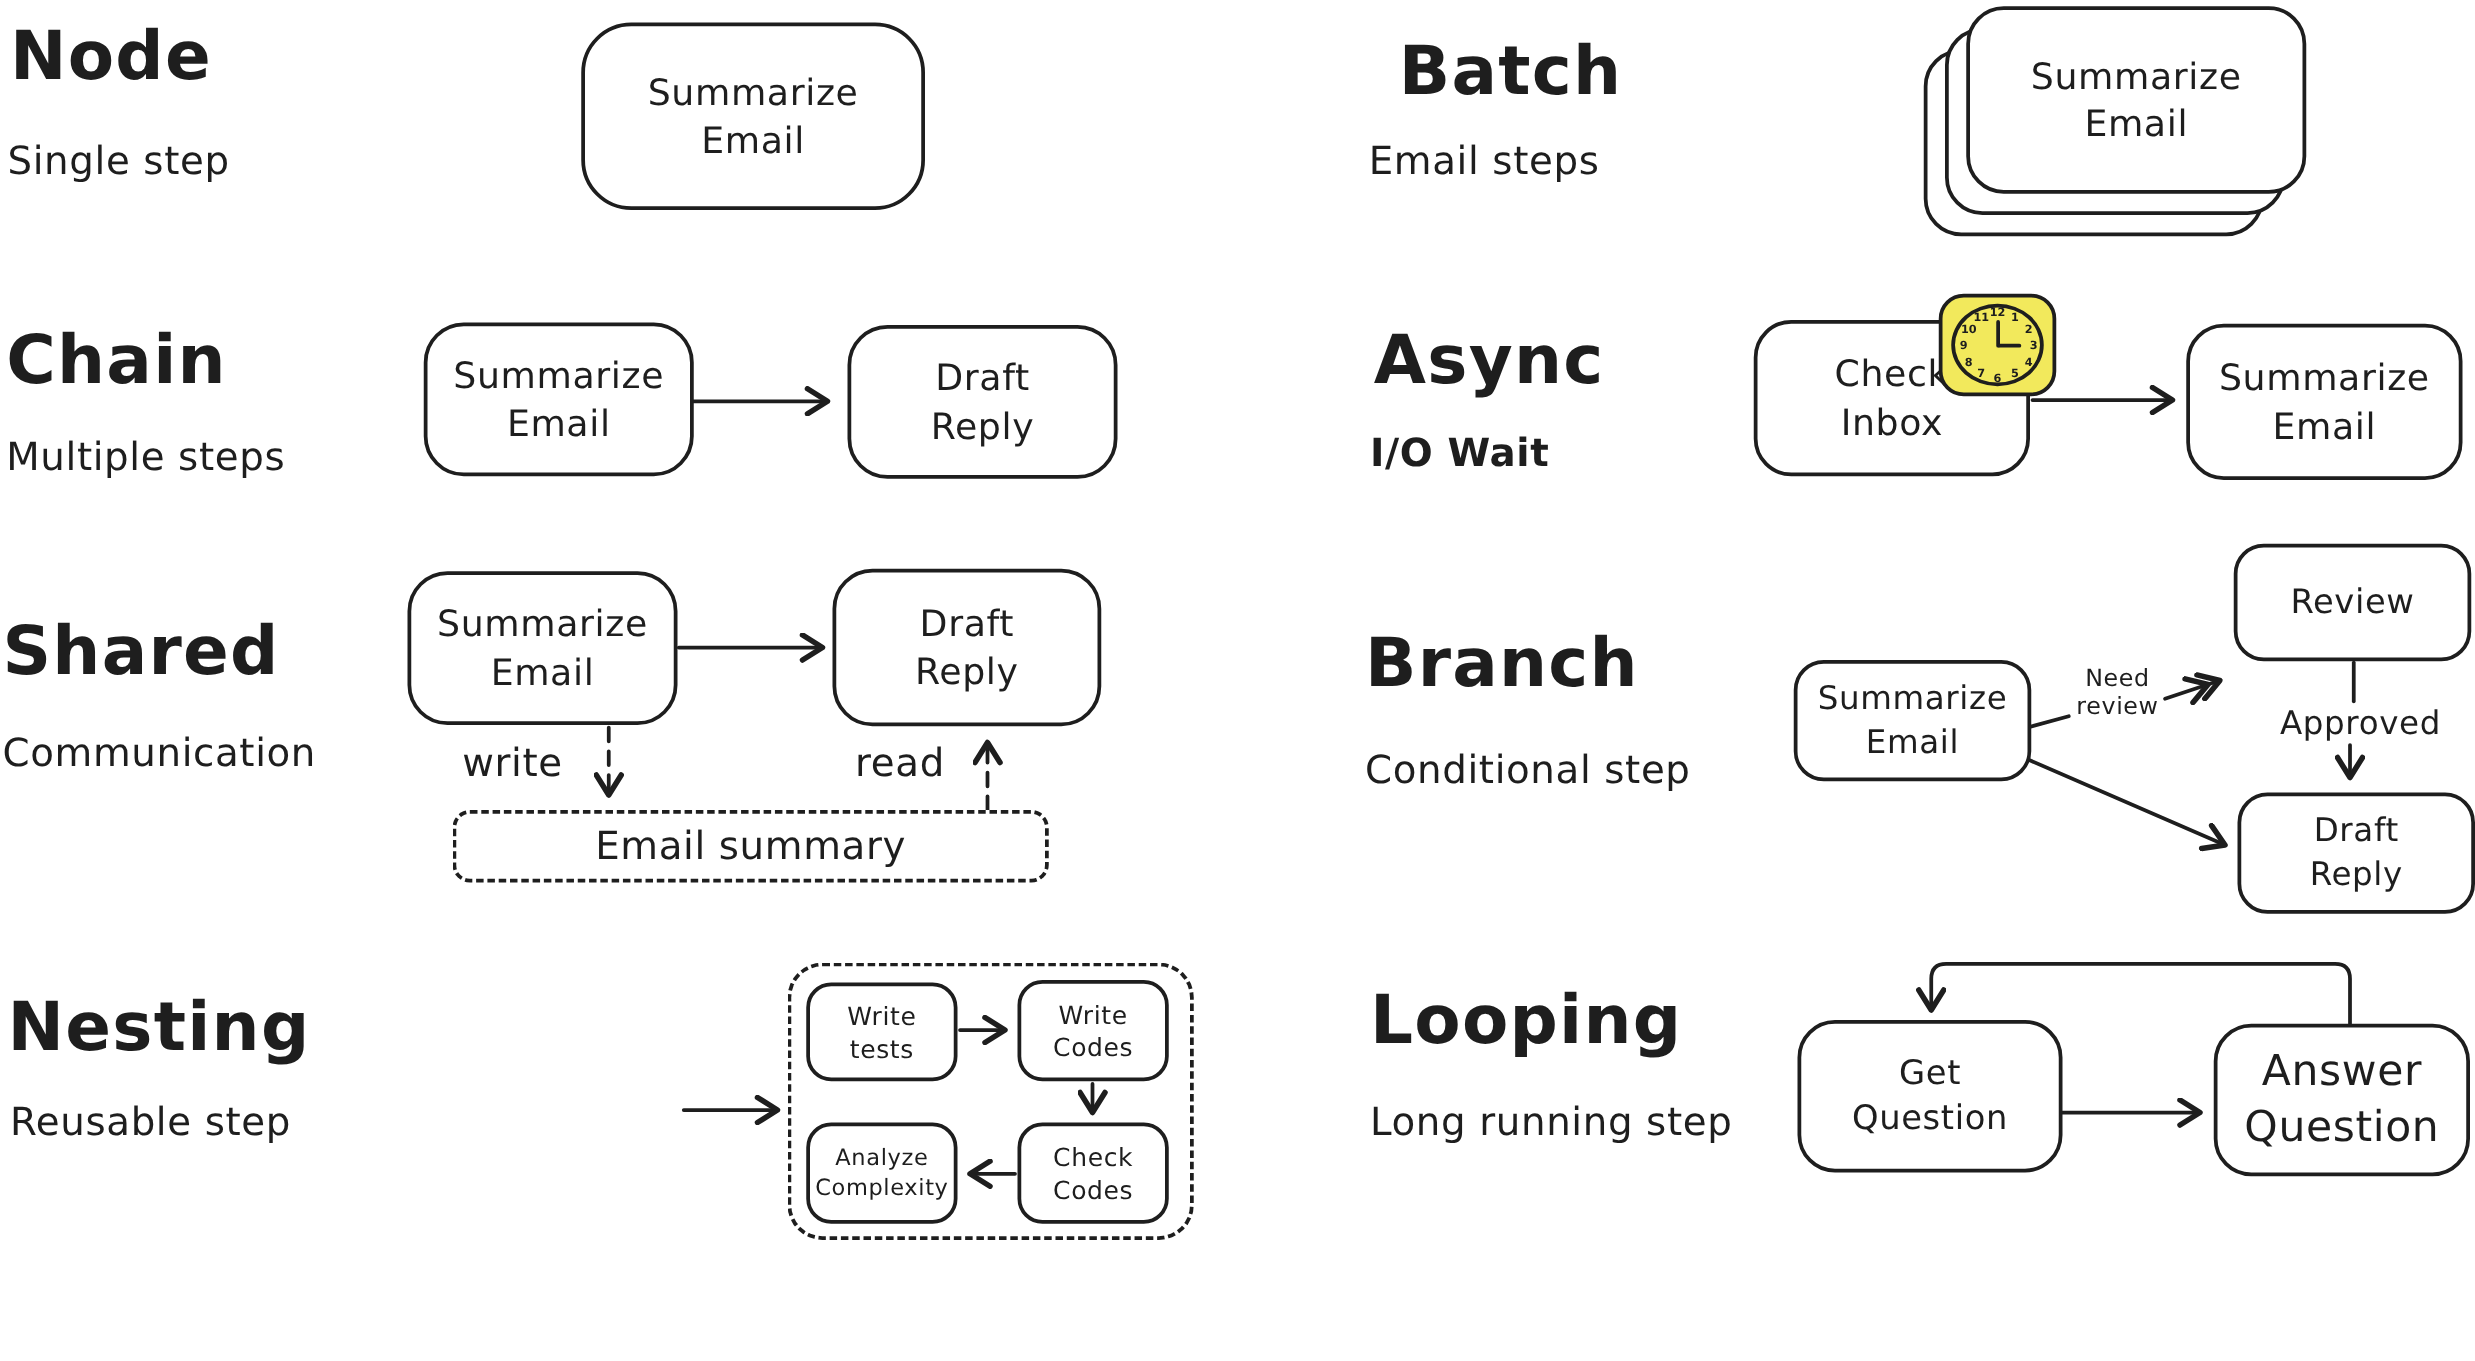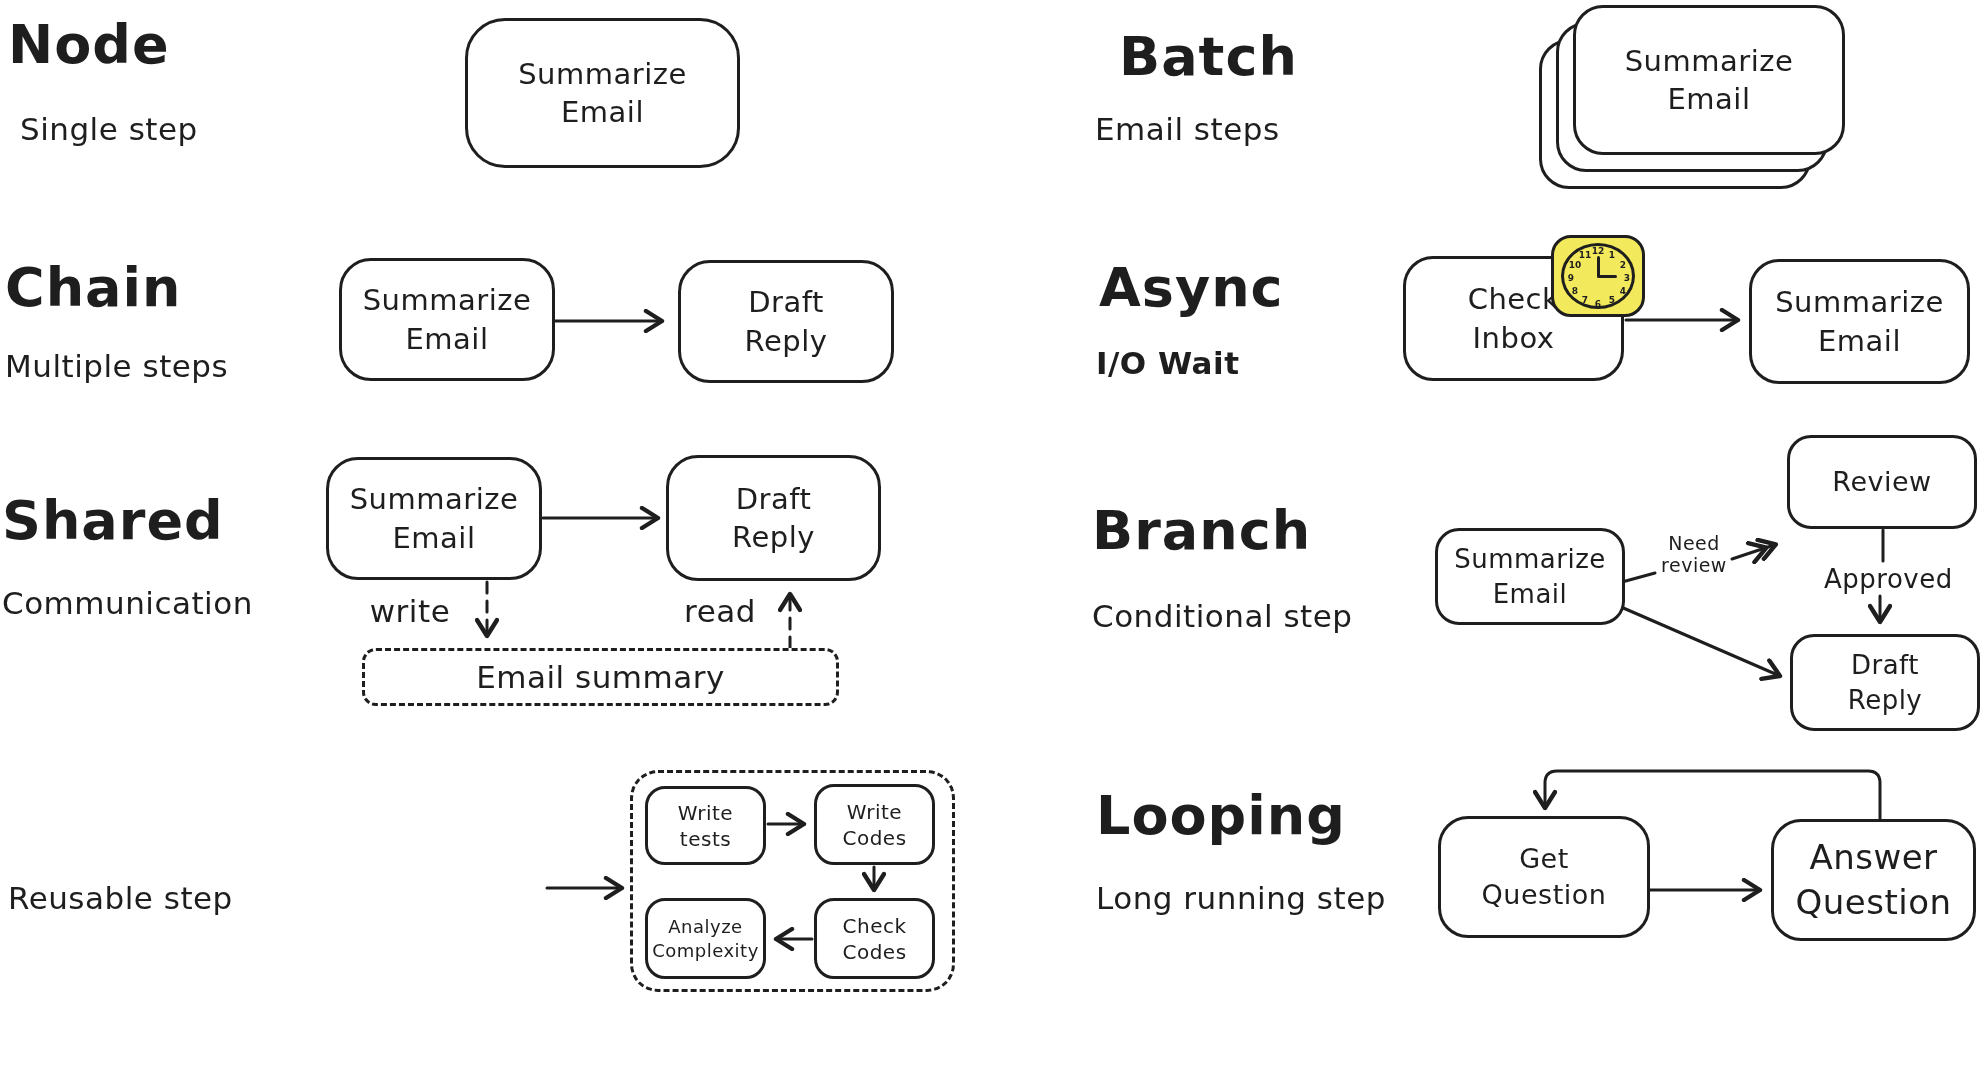--- a/index.html
+++ b/index.html
@@ -73,41 +73,42 @@
       <path d="M1732,559 L1774,545" marker-end="url(#m-arrow2)"></path>
       <path d="M1883,530 L1883,561"></path>
       <path d="M1880,596 L1880,622" marker-end="url(#m-arrow)"></path>
       <path d="M1621,607 L1780,676" marker-end="url(#m-arrow)"></path>
       <path d="M1649,890 L1760,890" marker-end="url(#m-arrow)"></path>
       <path d="M1880,819 L1880,783 Q1880,771 1868,771 L1557,771 Q1545,771 1545,783 L1545,808" marker-end="url(#m-arrow)"></path>
     </g>
   </svg>
 
   <div class="title" style="left:8px;top:15px;">Node</div>
-  <div class="subtitle" style="left:20px;top:112px;">Single step</div>
+  <div class="subtitle" style="left:6px;top:112px;">Single step</div>
   <div class="box" style="left:465px;top:18px;width:275px;height:150px;border-radius:40px;">Summarize
 Email</div>
 
   <div class="title" style="left:5px;top:258px;">Chain</div>
   <div class="subtitle" style="left:5px;top:349px;">Multiple steps</div>
   <div class="box" style="left:339px;top:258px;width:216px;height:123px;border-radius:32px;">Summarize
 Email</div>
   <div class="box" style="left:678px;top:260px;width:216px;height:123px;border-radius:32px;">Draft
 Reply</div>
 
   <div class="title" style="left:2px;top:491px;">Shared</div>
   <div class="subtitle" style="left:2px;top:586px;">Communication</div>
   <div class="box" style="left:326px;top:457px;width:216px;height:123px;border-radius:32px;">Summarize
 Email</div>
   <div class="box" style="left:666px;top:455px;width:215px;height:126px;border-radius:32px;">Draft
 Reply</div>
   <div class="flabel" style="left:355px;top:594px;width:110px;">write</div>
   <div class="flabel" style="left:678px;top:594px;width:84px;">read</div>
   <div class="box dashed" style="left:362px;top:648px;width:477px;height:58px;border-radius:14px;font-size:31px;">Email summary</div>
 
+  <div class="title" style="left:6px;top:792px;">Nesting</div>
   <div class="subtitle" style="left:8px;top:881px;">Reusable step</div>
   <div class="box dashed" style="left:630px;top:770px;width:325px;height:222px;border-radius:28px;background:transparent;"></div>
   <div class="box small" style="left:645px;top:786px;width:121px;height:79px;border-radius:20px;">Write
 tests</div>
   <div class="box small" style="left:814px;top:784px;width:121px;height:81px;border-radius:20px;">Write
 Codes</div>
   <div class="box xsmall" style="left:645px;top:898px;width:121px;height:81px;border-radius:20px;text-align:center;">Analyze
 Complexity</div>
   <div class="box small" style="left:814px;top:898px;width:121px;height:81px;border-radius:20px;">Check
 Codes</div>

